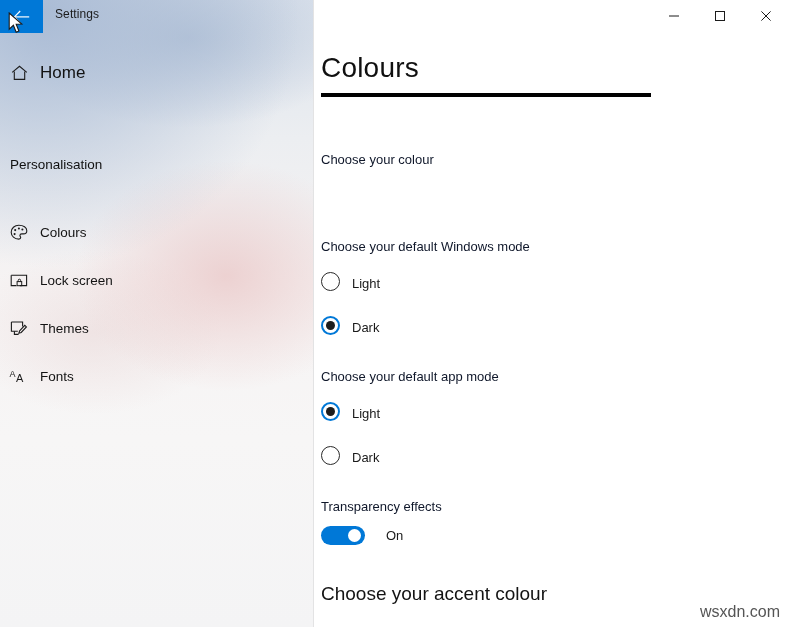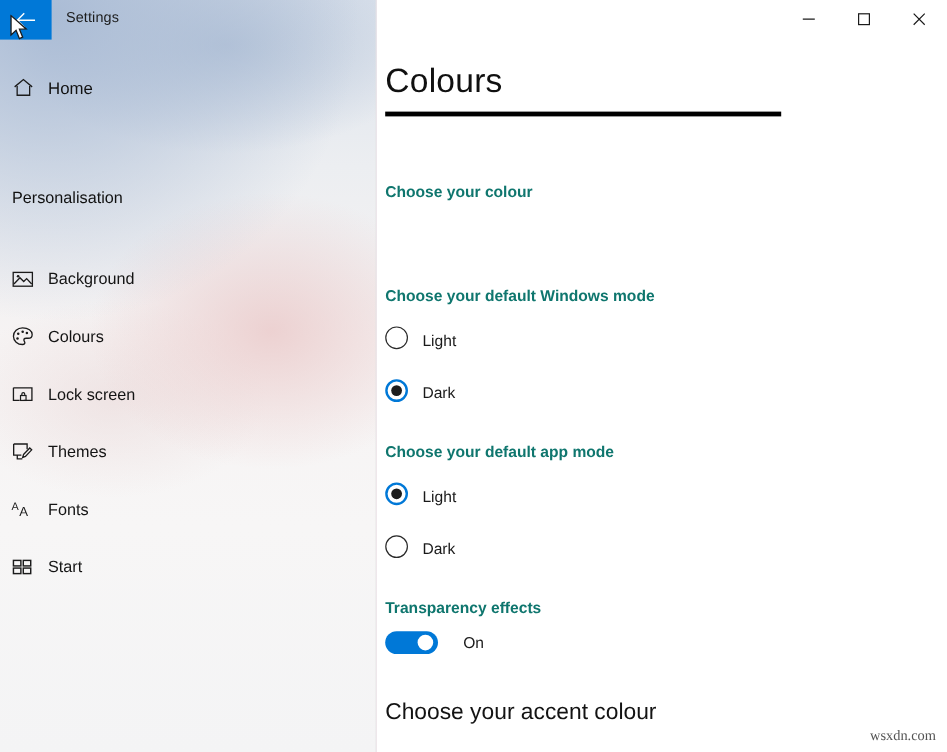--- a/index.html
+++ b/index.html
@@ -84,21 +84,21 @@
     display: flex;
     align-items: center;
   }
   .home-row .ico {
     width: 38px;
     display: flex;
     justify-content: center;
     align-items: center;
   }
   .home-row .lbl {
-    font-size: 14px;
+    font-size: 17px;
     color: #121212;
     margin-left: 2px;
   }
 
   
   .search-box {
     position: absolute;
     left: 10px; top: 104px;
     width: 286px; height: 29px;
     border: 1px solid #787878;
@@ -191,22 +191,21 @@
   .title-rule {
     position: absolute;
     left: 7px; top: 93px;
     width: 330px; height: 4px;
     background: #000000;
   }
 
   .field-label {
     position: absolute;
     font-size: 13px;
-    color: #0f766e;
-    font-weight: bold;
+    color: #0f172a;
   }
   .section-heading {
     position: absolute;
     font-size: 19px;
     color: #131313;
   }
 
   .combo {
     position: absolute;
     left: 7px;
@@ -287,23 +286,23 @@
   }
   .toggle-row .lbl {
     font-size: 13px;
     color: #1a1a1a;
     margin-left: 21px;
   }
 
   .watermark {
     position: absolute;
     right: 9px; bottom: 6px;
-    font-size: 12px;
+    font-size: 16px;
     color: #555555;
-    font-family: Liberation Serif, serif;
+    font-family: Liberation Sans, sans-serif;
     text-align: right;
   }
 </style>
 </head>
 <body>
 
 <div id="app">
 
   <div class="sidebar">
     <div class="sidebar-acrylic"></div>
@@ -336,30 +335,20 @@
           </svg>
         </span>
         <span class="lbl">Home</span>
       </div>
 
 
       <div class="group-heading">Personalisation</div>
 
       <div class="nav-list">
 
-        <div class="nav-item">
-          <span class="ico">
-            <svg width="18" height="15" viewBox="0 0 18 15" aria-hidden="true">
-              <rect x="1" y="2" width="16" height="11.5" fill="none" stroke="#1b1b1b" stroke-width="1.1"></rect>
-              <path d="M1.6 11.6 6.6 6.4 9.8 9.6 12.2 7.2 16.4 11.6" fill="none" stroke="#1b1b1b" stroke-width="1.1"></path>
-              <circle cx="5.1" cy="5.2" r="1.1" fill="#1b1b1b"></circle>
-            </svg>
-          </span>
-          <span class="lbl">Background</span>
-        </div>
 
         <div class="nav-item">
           <span class="ico">
             <svg width="18" height="17" viewBox="0 0 18 17" aria-hidden="true">
               <path d="M8.8 1.2C4.6 1.2 1.2 4.3 1.2 8.2c0 3.9 3.4 6.9 7.6 6.9 1.3 0 1.9-.7 1.9-1.5 0-.9-.8-1.3-.8-2.2 0-.9.8-1.5 1.9-1.5h1.7c2 0 3.3-1.3 3.3-3.2 0-3.1-3.3-5.5-8-5.5z" fill="none" stroke="#1b1b1b" stroke-width="1.1"></path>
               <circle cx="5.2" cy="6.1" r="1.05" fill="#1b1b1b"></circle>
               <circle cx="8.9" cy="4.5" r="1.05" fill="#1b1b1b"></circle>
               <circle cx="4.6" cy="10.1" r="1.05" fill="#1b1b1b"></circle>
               <circle cx="12.4" cy="5.5" r="1.05" fill="#1b1b1b"></circle>
             </svg>
@@ -394,31 +383,20 @@
         <div class="nav-item">
           <span class="ico">
             <svg width="20" height="16" viewBox="0 0 20 16" aria-hidden="true">
               <text x="0.5" y="8.6" font-family="Liberation Sans, sans-serif" font-size="9" fill="#1b1b1b">A</text>
               <text x="7" y="13.6" font-family="Liberation Sans, sans-serif" font-size="11" fill="#1b1b1b">A</text>
             </svg>
           </span>
           <span class="lbl">Fonts</span>
         </div>
 
-        <div class="nav-item">
-          <span class="ico">
-            <svg width="18" height="15" viewBox="0 0 18 15" aria-hidden="true">
-              <rect x="1.2" y="2" width="6.2" height="4.6" fill="none" stroke="#1b1b1b" stroke-width="1.2"></rect>
-              <rect x="9.4" y="2" width="6.2" height="4.6" fill="none" stroke="#1b1b1b" stroke-width="1.2"></rect>
-              <rect x="1.2" y="8.4" width="6.2" height="4.6" fill="none" stroke="#1b1b1b" stroke-width="1.2"></rect>
-              <rect x="9.4" y="8.4" width="6.2" height="4.6" fill="none" stroke="#1b1b1b" stroke-width="1.2"></rect>
-            </svg>
-          </span>
-          <span class="lbl">Start</span>
-        </div>
 
 
       </div>
     </div>
   </div>
 
   <div class="content">
 
     <div class="caption-buttons">
       <div class="cap-btn">

